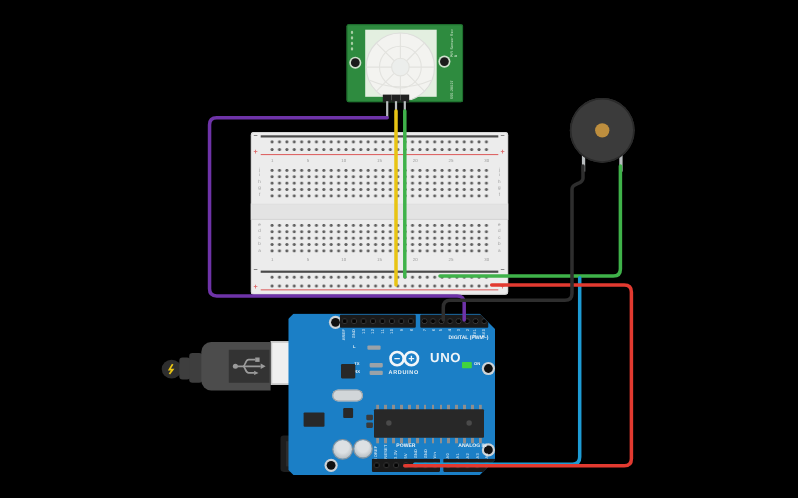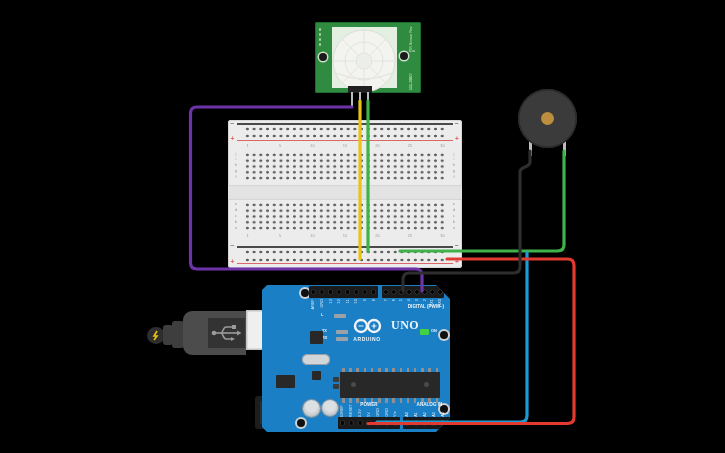--- a/index.html
+++ b/index.html
@@ -241,21 +241,21 @@
     <div class="ledbar" style="left:74px;top:51.5px;"></div>
 
     <svg class="abs" style="left:88px;top:31px;" width="38" height="20">
       <circle cx="11" cy="10" r="6" fill="none" stroke="#f2f6f9" stroke-width="2.4"></circle>
       <circle cx="24" cy="10" r="6" fill="none" stroke="#f2f6f9" stroke-width="2.4"></circle>
       <line x1="8.5" y1="10" x2="13.5" y2="10" stroke="#f2f6f9" stroke-width="1.2"></line>
       <line x1="21.5" y1="10" x2="26.5" y2="10" stroke="#f2f6f9" stroke-width="1.2"></line>
       <line x1="24" y1="7.5" x2="24" y2="12.5" stroke="#f2f6f9" stroke-width="1.2"></line>
     </svg>
     <div class="wlabel" style="left:84px;top:51px;width:42px;font-size:5px;text-align:center;letter-spacing:.6px;">ARDUINO</div>
-    <div class="wlabel" style="left:129px;top:33px;font-size:12px;letter-spacing:.5px;font-family:Liberation Serif, serif;">UNO</div>
+    <div class="wlabel" style="left:129px;top:33px;font-size:12px;letter-spacing:.5px;">UNO</div>
 
     <svg class="abs" style="left:158px;top:43.5px;" width="9" height="6">
       <rect x="0" y="0" width="9" height="6" rx="1" fill="#41d341"></rect>
     </svg>
     <span class="wlabel" style="left:169px;top:44px;font-size:3.8px;">ON</span>
 
     <div class="chip" style="left:48px;top:46px;width:13px;height:13px;"></div>
     <div class="crystal" style="left:40px;top:69px;"></div>
     <div class="chip" style="left:50px;top:86px;width:9px;height:9px;"></div>
     <div class="chip" style="left:14px;top:90px;width:19px;height:13px;"></div>

